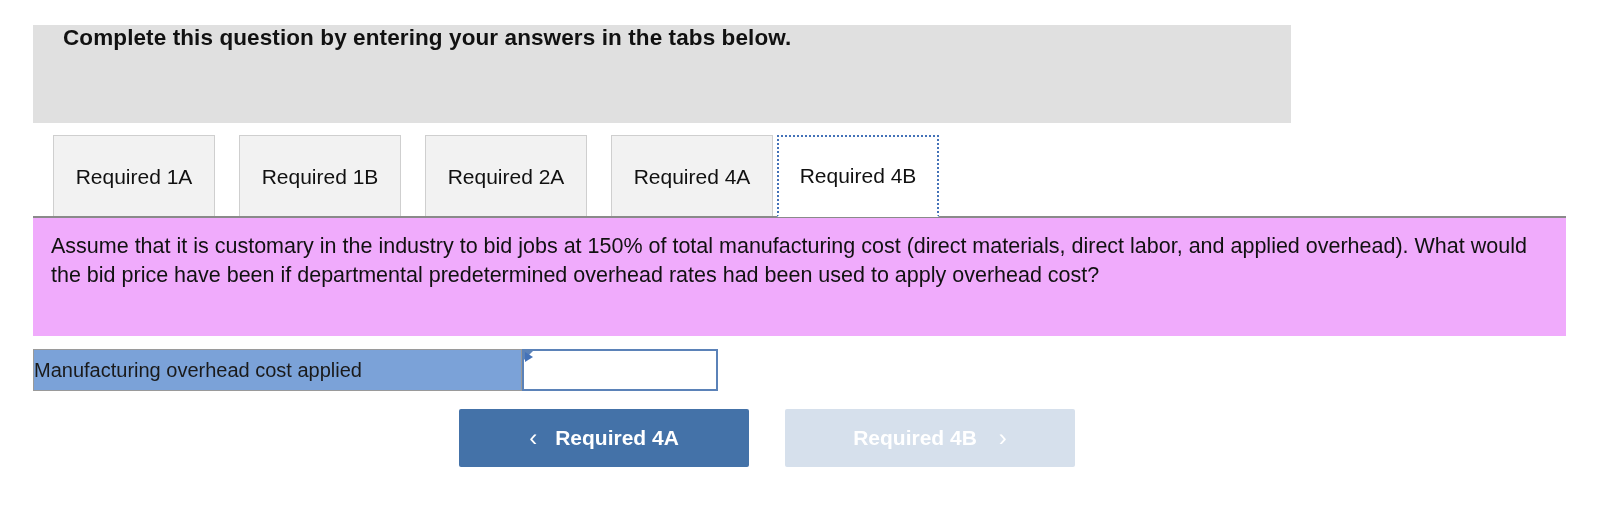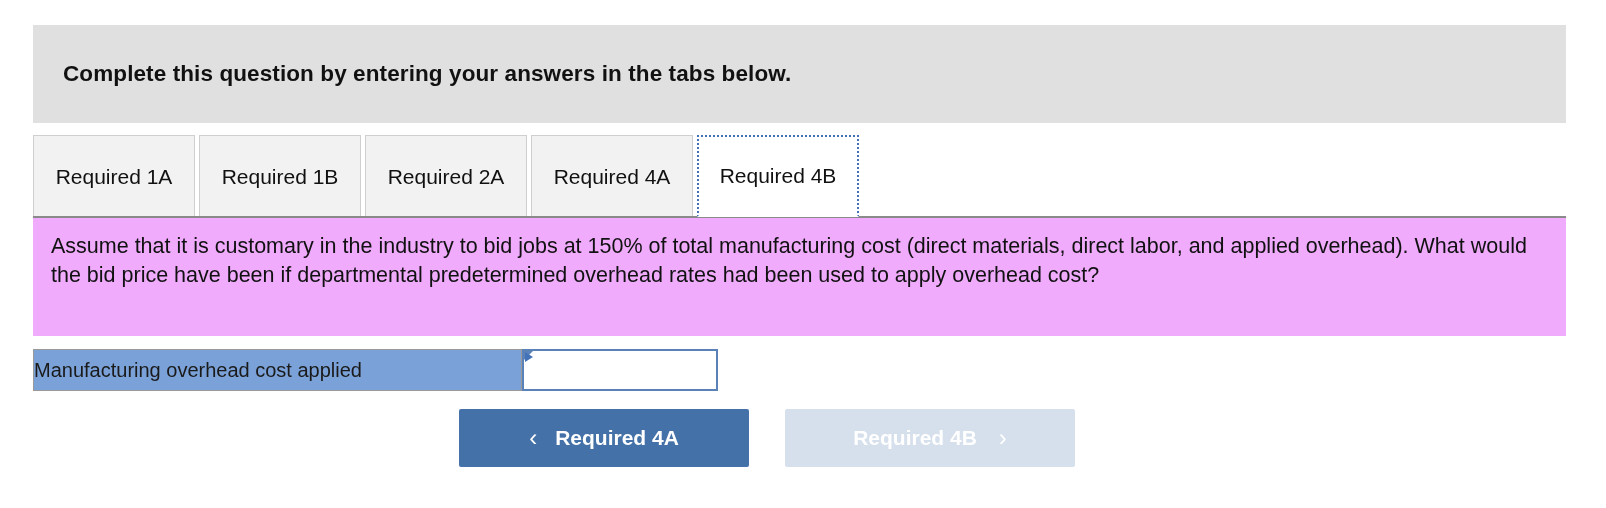--- a/index.html
+++ b/index.html
@@ -18,25 +18,24 @@
     position: relative;
     width: 1606px;
     height: 508px;
   }
 
   
   .header-band {
     position: absolute;
     left: 33px;
     top: 25px;
-    width: 1533px;
+    width: 1258px;
     height: 98px;
     background: #e0e0e0;
     display: flex;
-    align-items: center;
   }
   .header-title {
     margin-left: 30px;
     font-size: 22.5px;
     font-weight: bold;
     letter-spacing: 0.1px;
     color: #111111;
     white-space: nowrap;
   }
 
@@ -58,20 +57,21 @@
     border-bottom: none;
     display: flex;
     align-items: center;
     justify-content: center;
     font-size: 21px;
     color: #111111;
     white-space: nowrap;
     margin-right: 4px;
     padding: 0 18px;
     min-width: 162px;
+    margin-left: 20px;
   }
   .tab.active {
     background: #ffffff;
     border: 2px dotted #4472b8;
     border-bottom: 2px dotted #ffffff;
     position: relative;
     z-index: 4;
     margin-left: 0px;
   }
 

